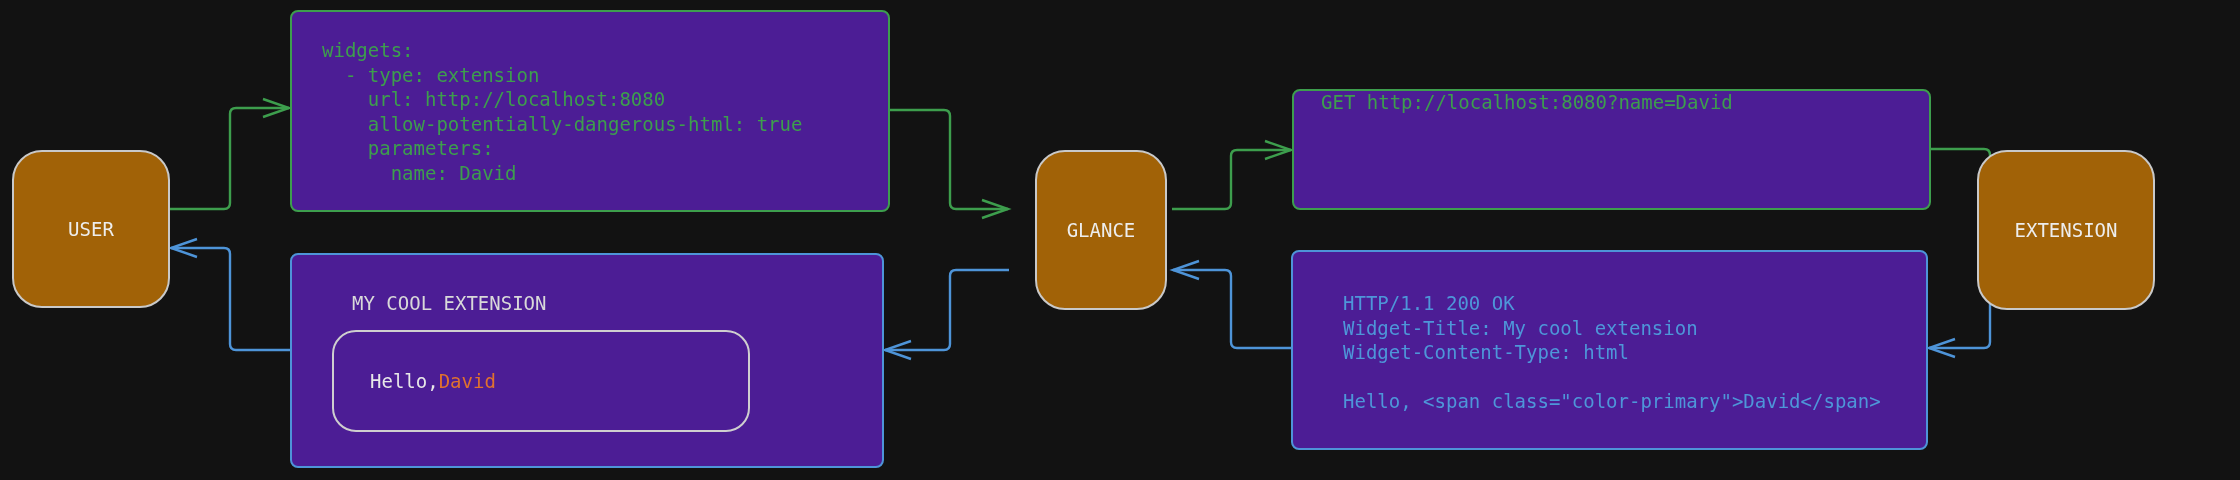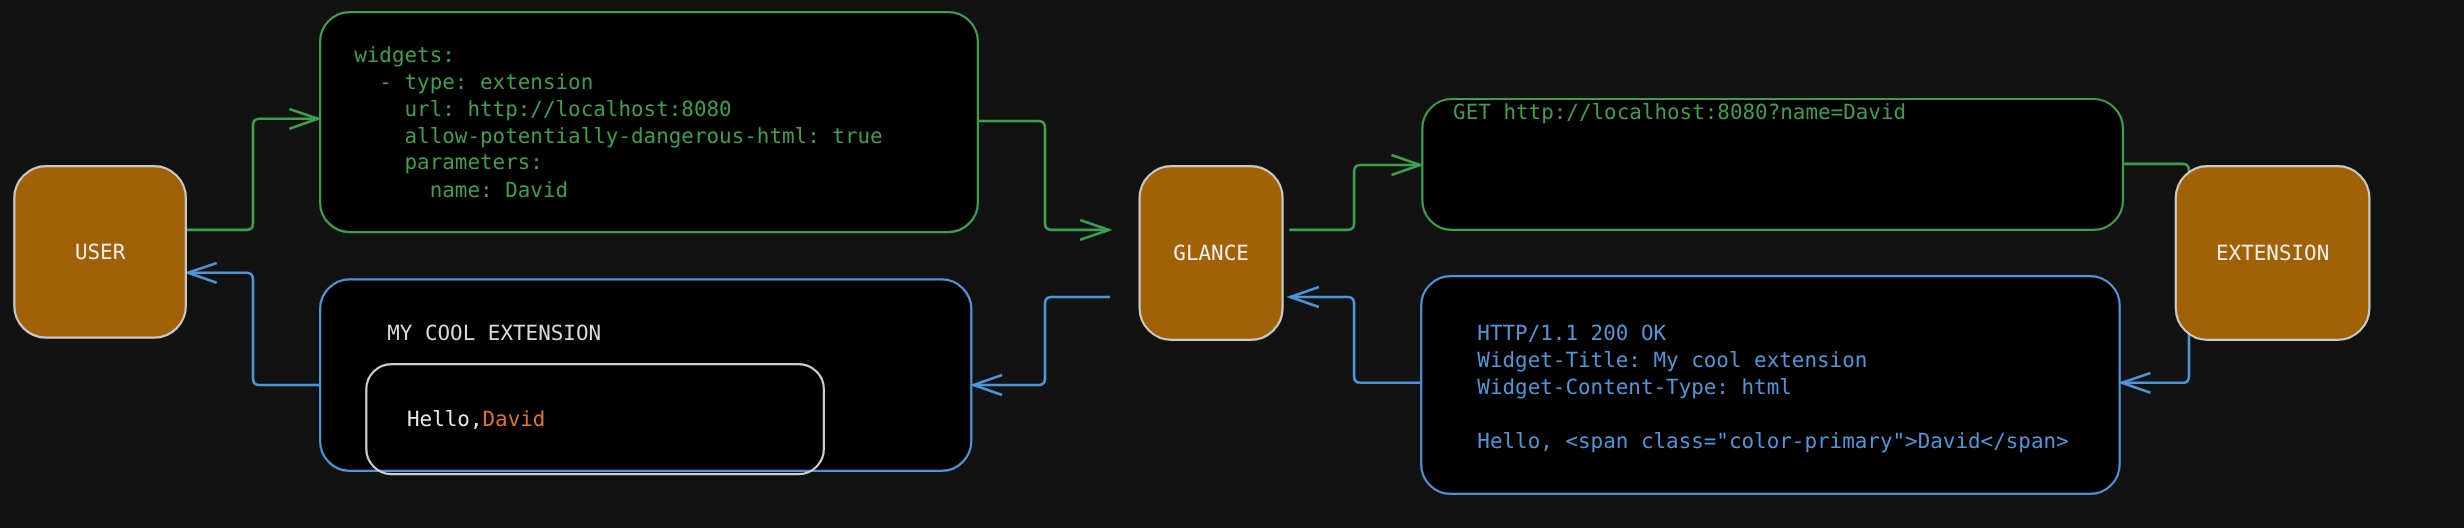--- a/index.html
+++ b/index.html
@@ -22,22 +22,22 @@
     position: absolute;
     border: 2.5px solid #c9c9c9;
     border-radius: 30px;
     display: flex; align-items: center; justify-content: center;
     color: #ededed;
     font-size: 19px;
     background: #a16207;
   }
   .code-box {
     position: absolute;
-    border-radius: 28px;
-    background: #000000;
+    border-radius: 8px;
+    background: #4c1d95;
   }
   .code-box.green { border: 2.5px solid #3d9e4d; }
   .code-box.blue  { border: 2.5px solid #4e94d8; }
   pre.code {
     position: absolute;
     font-family: "DejaVu Sans Mono", "Liberation Mono", monospace;
     font-size: 19px;
     line-height: 24.5px;
     white-space: pre;
   }
@@ -143,21 +143,21 @@
   </div>
 
   <div class="code-box blue" style="left:1291px; top:250px; width:637px; height:200px;">
     <pre class="code blue-text" id="response-code">HTTP/1.1 200 OK
 Widget-Title: My cool extension
 Widget-Content-Type: html
 
 Hello, &lt;span class="color-primary"&gt;David&lt;/span&gt;</pre>
   </div>
 
-  <div class="code-box blue" style="left:290px; top:253px; width:594px; height:176px;">
+  <div class="code-box blue" style="left:290px; top:253px; width:594px; height:215px;">
     <div id="widget-title">MY COOL EXTENSION</div>
     <div id="widget-inner">
       <span id="greeting-prefix">Hello, </span>
         <span id="greeting-name">David</span>
     </div>
   </div>
 
 </div>
 
 </body></html>

